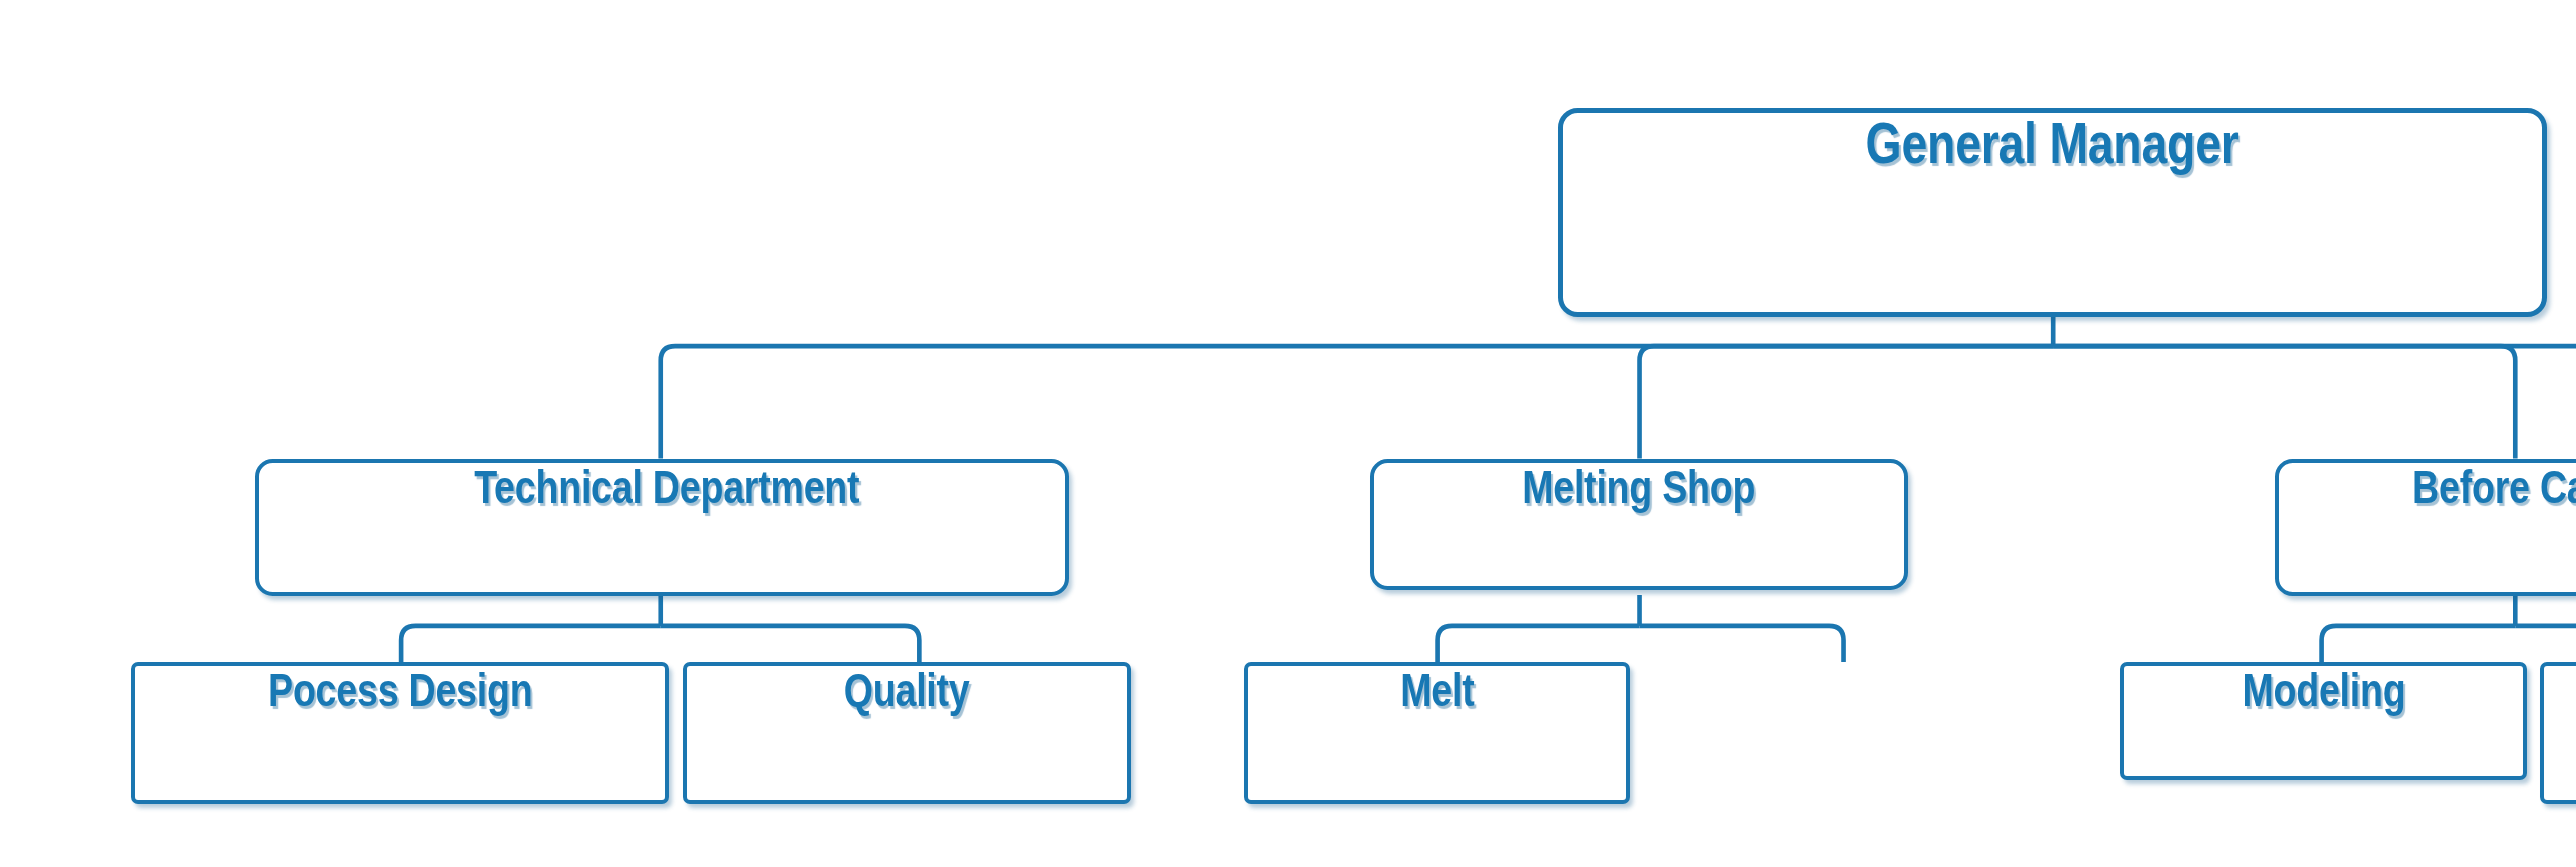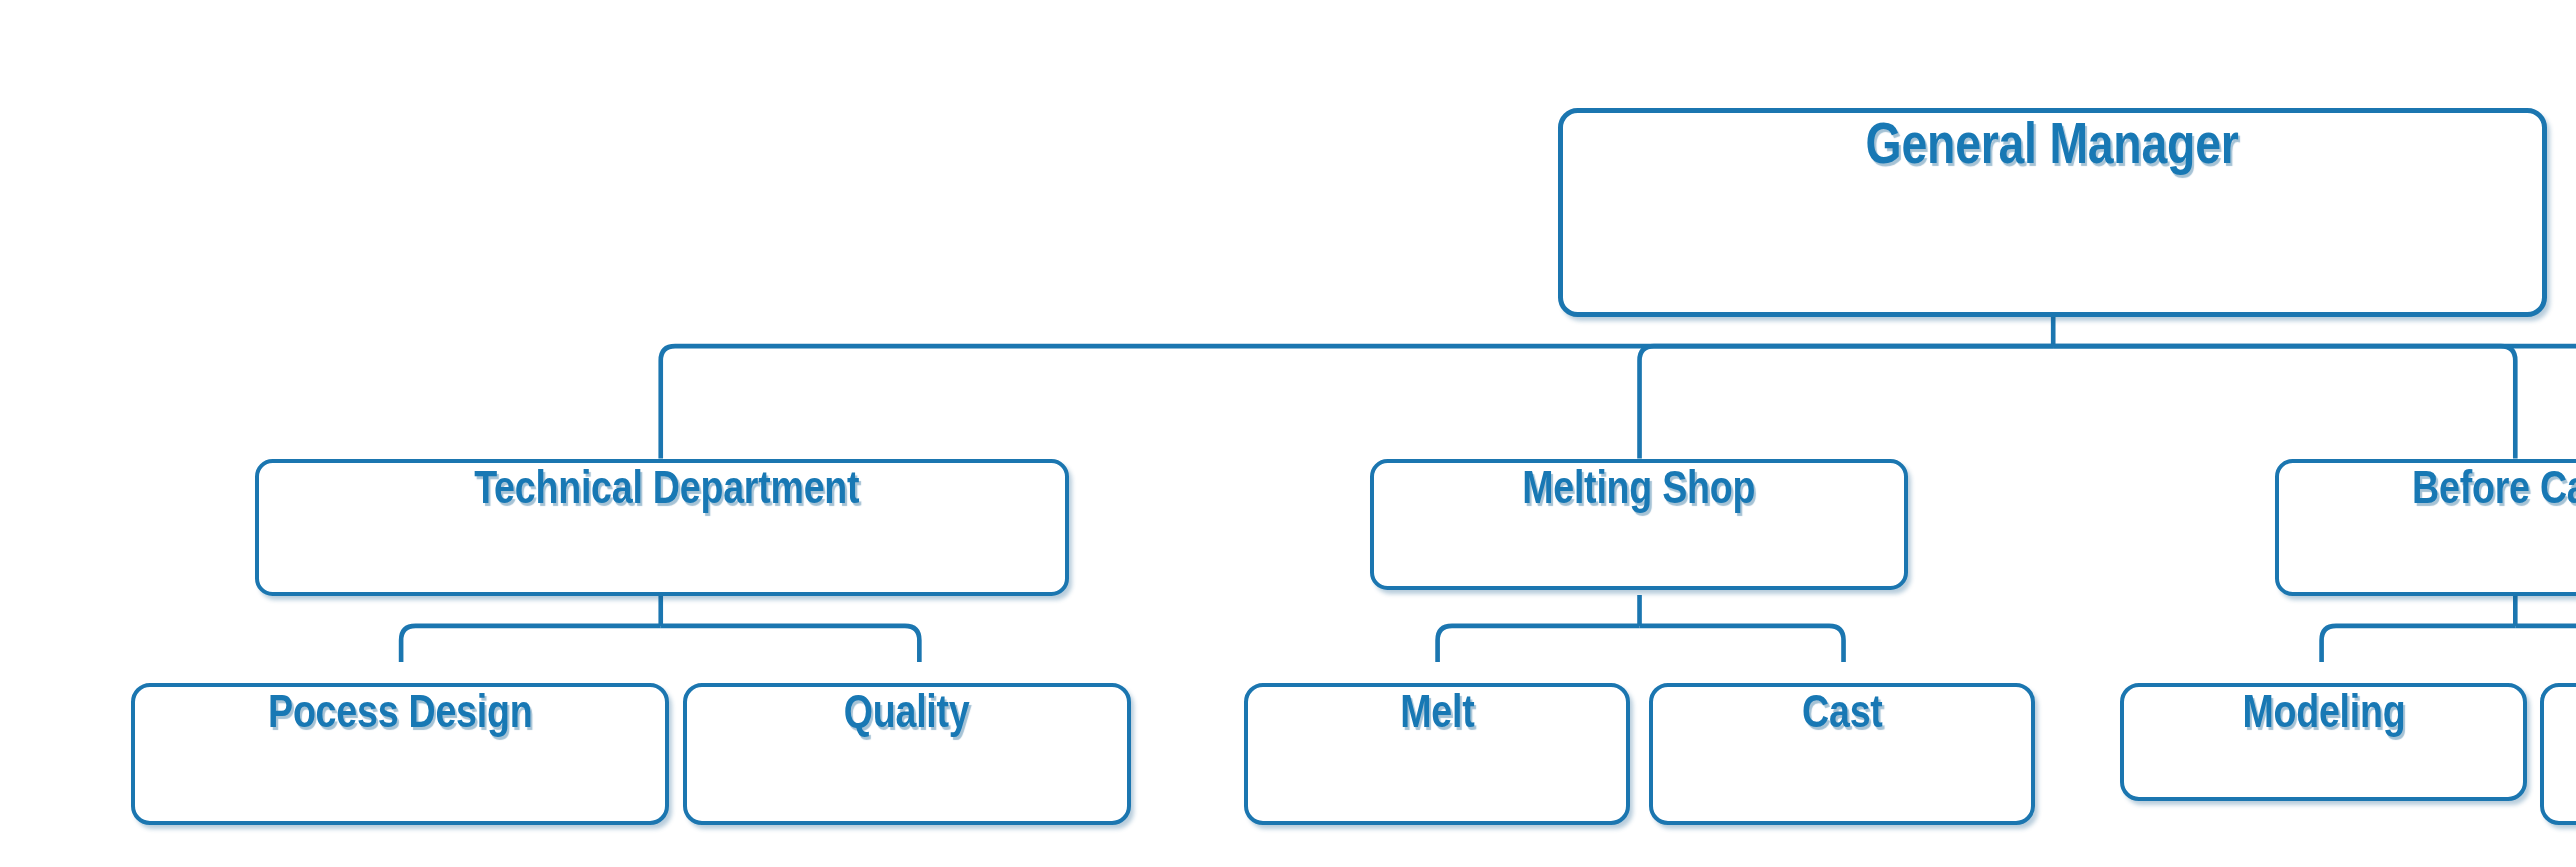--- a/index.html
+++ b/index.html
@@ -65,22 +65,21 @@
     font-size: 58px;
   }
 
   
   .node.level-2 .node-label {
     font-size: 47px;
   }
 
   
   .node.level-3 {
-    border-radius: 19px;
-    margin-top: 21px;
+    border-radius: 7px;
   }
   .node.level-3 .node-label {
     font-size: 47px;
   }
 
   
   #bottom-caption {
     position: absolute;
     left: 1834px;
     top: 859px;
@@ -150,23 +149,20 @@
   </div>
 
   <div class="node level-3" style="left:683px; top:662px; width:448px; height:142px;">
     <span class="node-label">Quality</span>
   </div>
 
   <div class="node level-3" style="left:1244px; top:662px; width:386px; height:142px;">
     <span class="node-label">Melt</span>
   </div>
 
-  <div class="node level-3" style="left:1649px; top:662px; width:386px; height:142px;">
-    <span class="node-label">Cast</span>
-  </div>
 
   <div class="node level-3" style="left:2120px; top:662px; width:407px; height:118px;">
     <span class="node-label">Modeling</span>
   </div>
 
   <div class="node level-3" style="left:2540px; top:662px; width:340px; height:142px;">
     
   </div>
 
   <div id="bottom-caption"></div>

